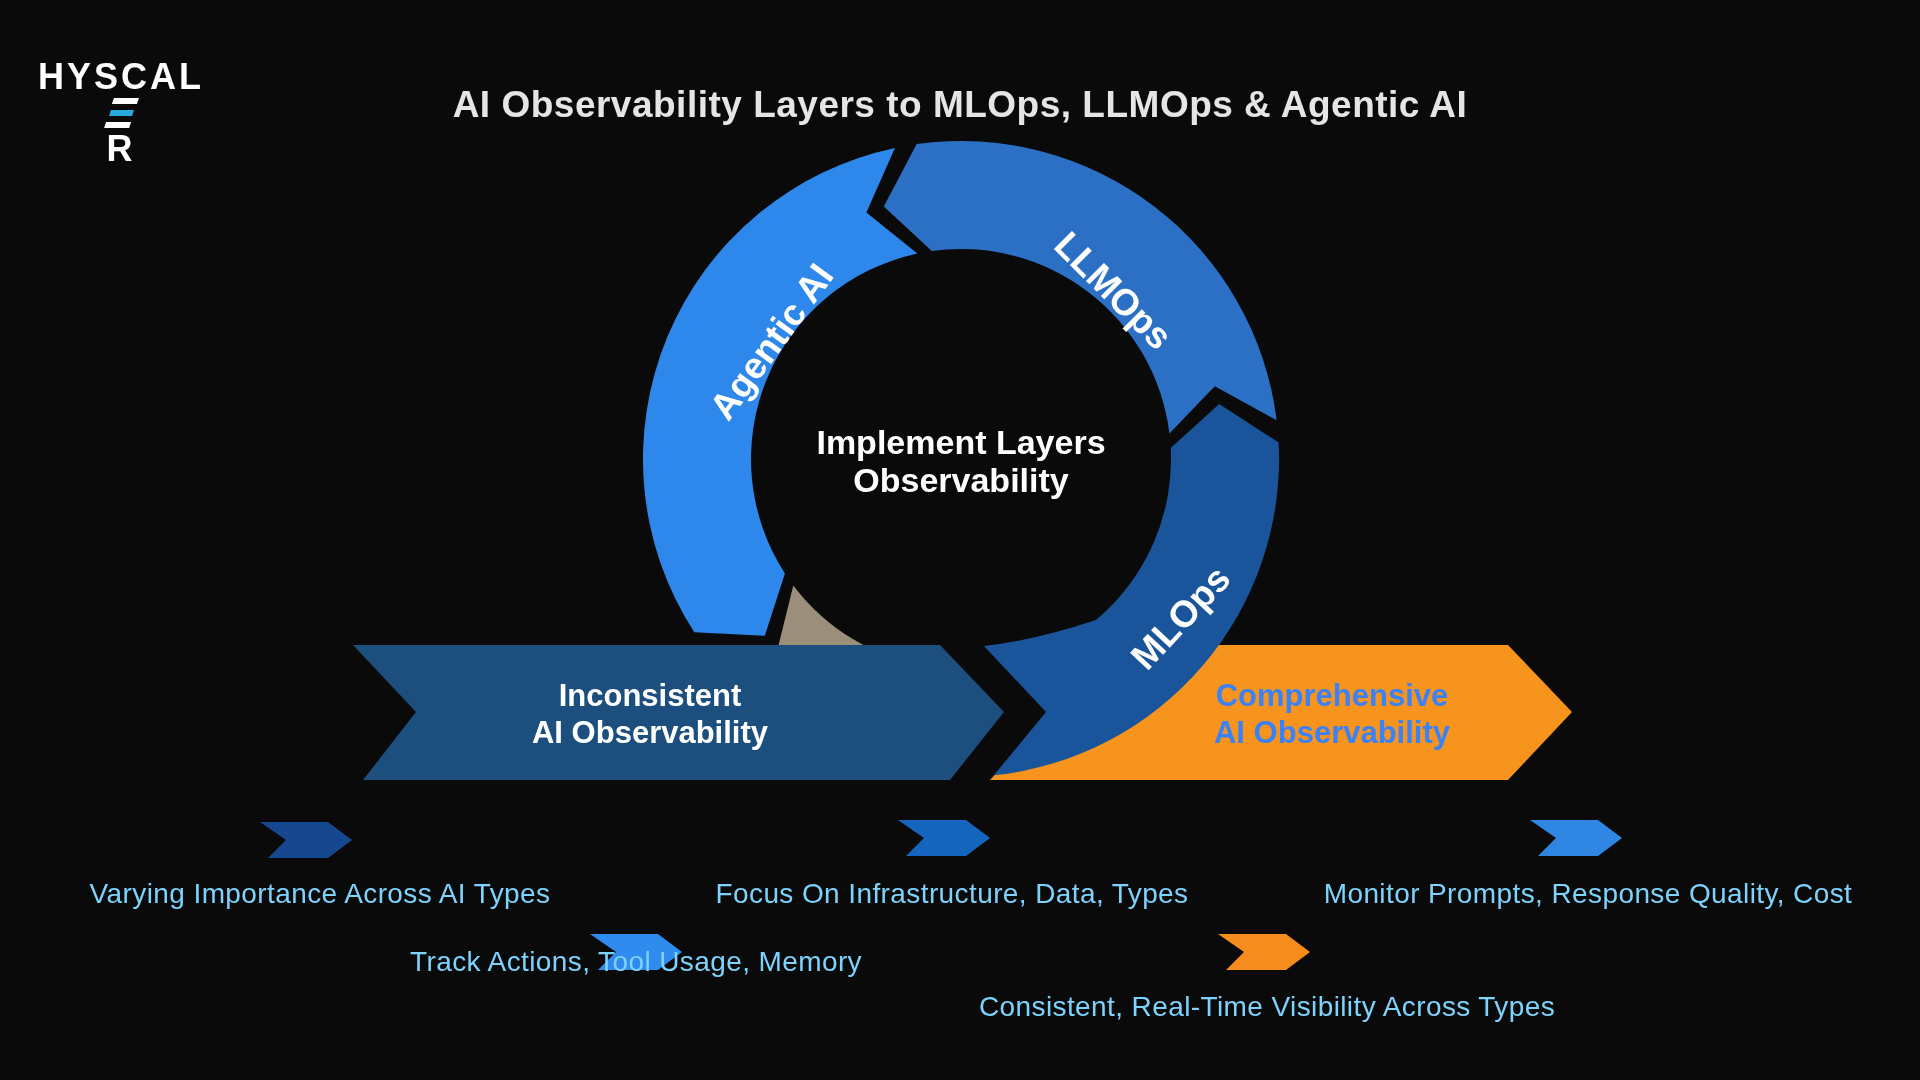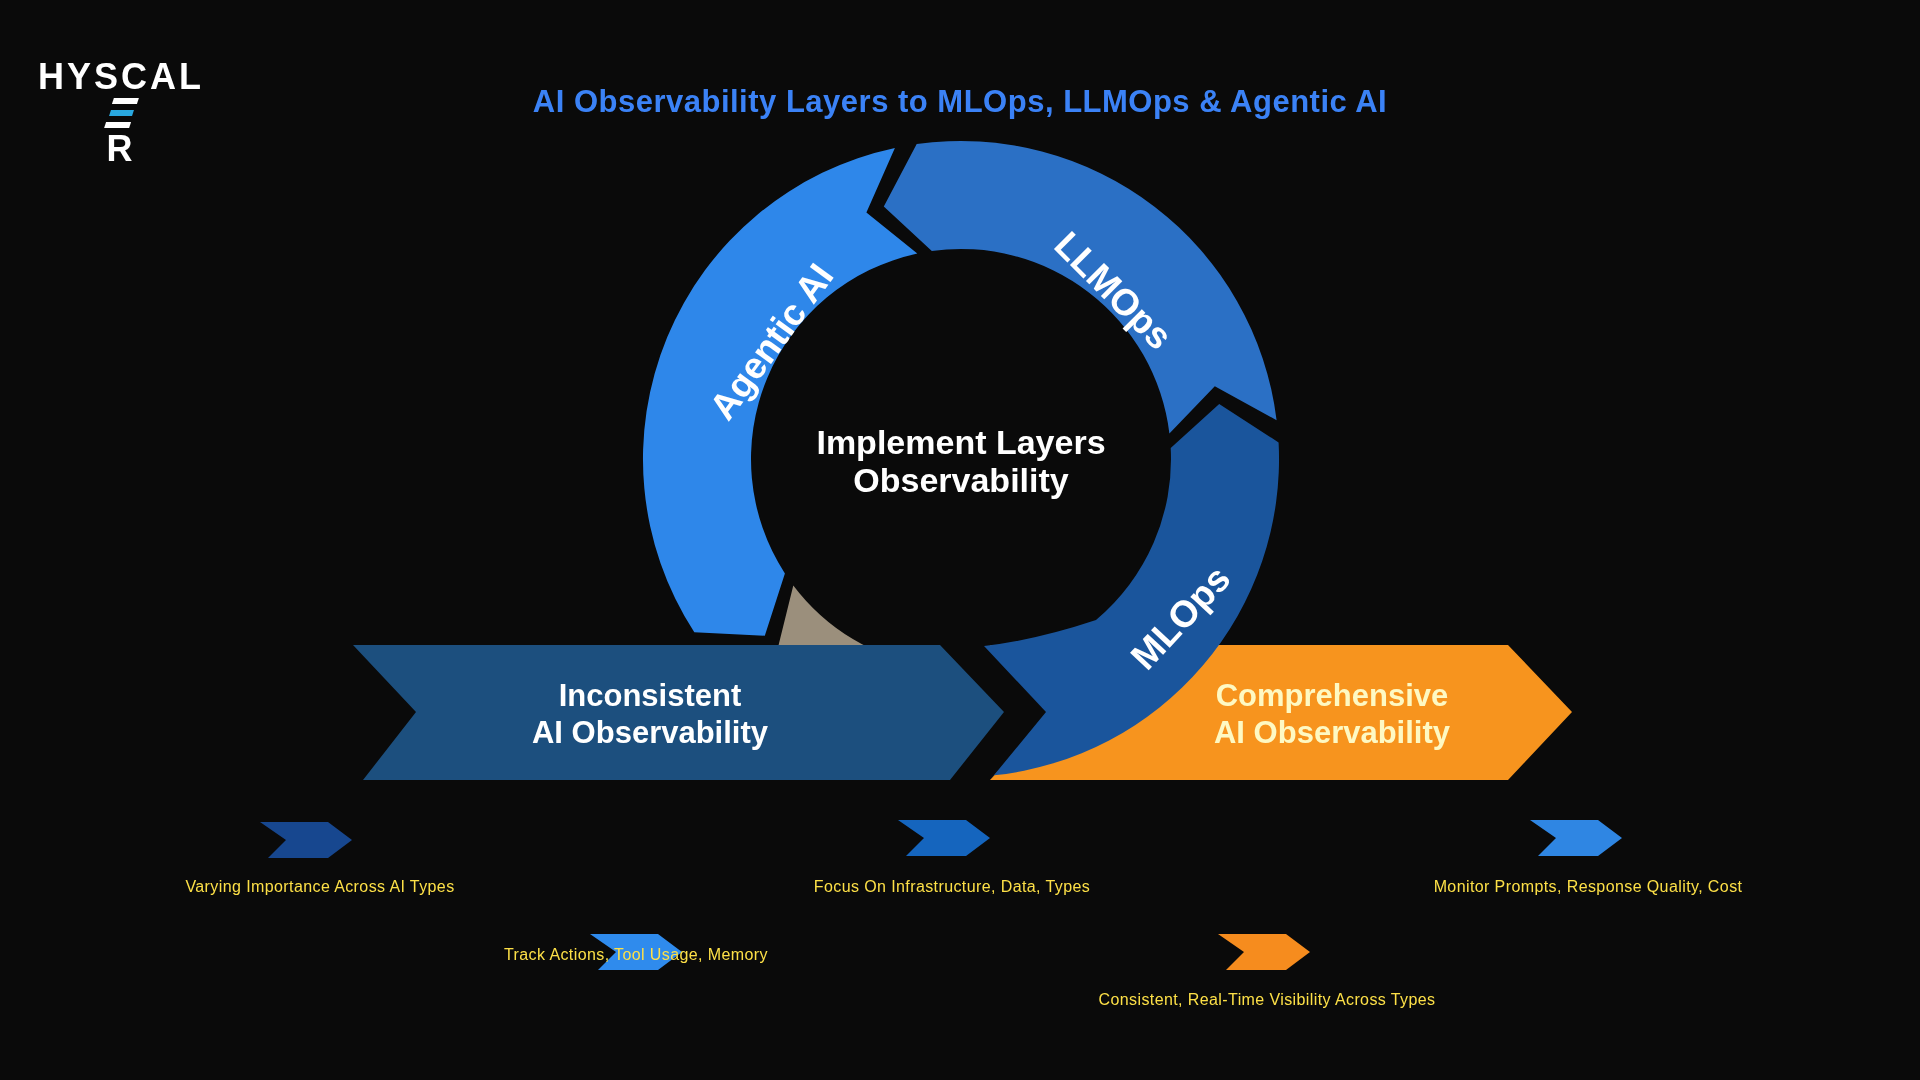--- a/index.html
+++ b/index.html
@@ -23,22 +23,22 @@
     display:inline-flex;flex-direction:column;justify-content:center;
     gap:6px;margin:0 5px 0 6px;transform:skewX(-18deg);
   }
   .logo .ebars span{display:block;width:25px;height:6px;background:#fff;}
   .logo .ebars span.mid{background:#29A8E0;width:23px;align-self:flex-start;margin-left:1px;}
 
   
   .title{
     position:absolute;left:0;right:0;top:84px;
     text-align:center;
-    font-size:31px;font-weight:700;letter-spacing:0.5px;
-    color:#3b82f6;
+    font-size:37px;font-weight:700;letter-spacing:0.5px;
+    color:#e5e5e5;
   }
 
   svg.diagram{position:absolute;left:0;top:0;}
 
   
   .center-text{
     position:absolute;left:961px;top:461px;
     transform:translate(-50%,-50%);
     text-align:center;
     font-size:34px;font-weight:700;line-height:38px;color:#fff;
@@ -57,28 +57,28 @@
 
   
   .banner-text{
     position:absolute;
     transform:translate(-50%,-50%);
     text-align:center;
     font-size:31px;font-weight:700;line-height:37px;
     white-space:nowrap;
   }
   .banner-text.left{left:650px;top:714px;color:#fff;}
-  .banner-text.right{left:1332px;top:714px;color:#fef9c3;}
+  .banner-text.right{left:1332px;top:714px;color:#3b82f6;}
 
   
   .callout-label{
     position:absolute;
     transform:translateX(-50%);
-    font-size:16px;font-weight:300;letter-spacing:0.4px;
-    color:#fde047;white-space:nowrap;
+    font-size:28px;font-weight:300;letter-spacing:0.4px;
+    color:#7dd3fc;white-space:nowrap;
   }
 </style>
 </head>
 <body>
 
 <div class="stage">
 
   <div class="logo">
     <span>HYSCAL</span>
       <span class="ebars">

